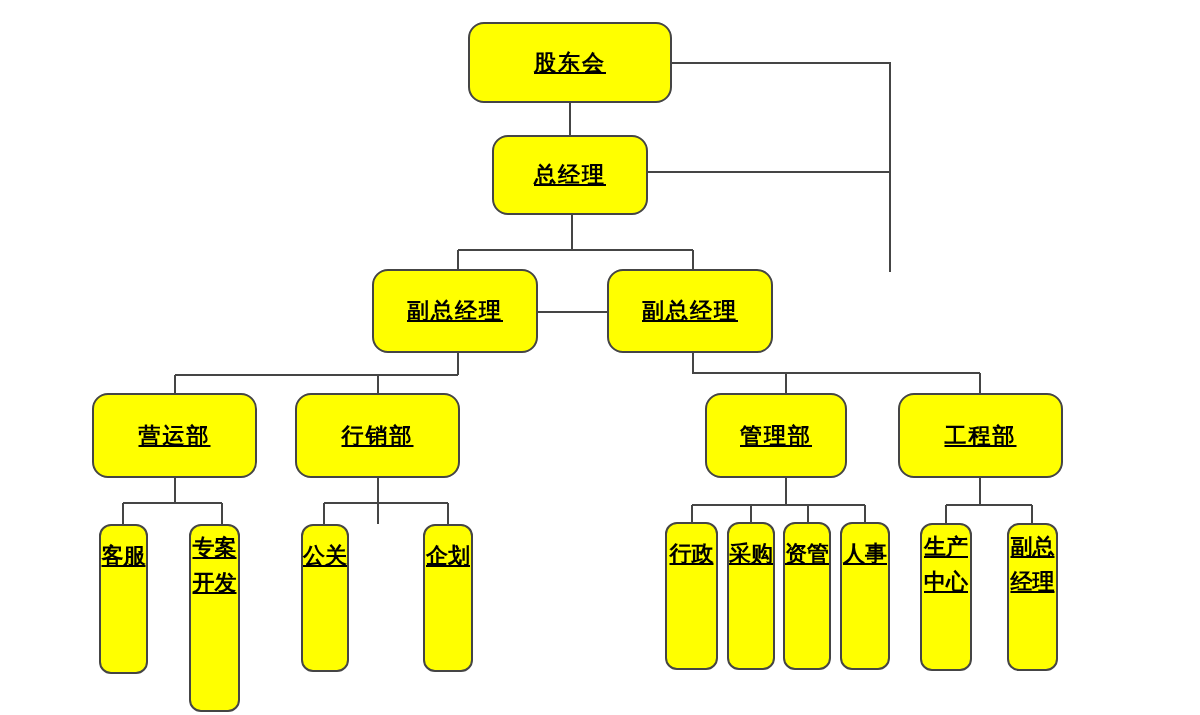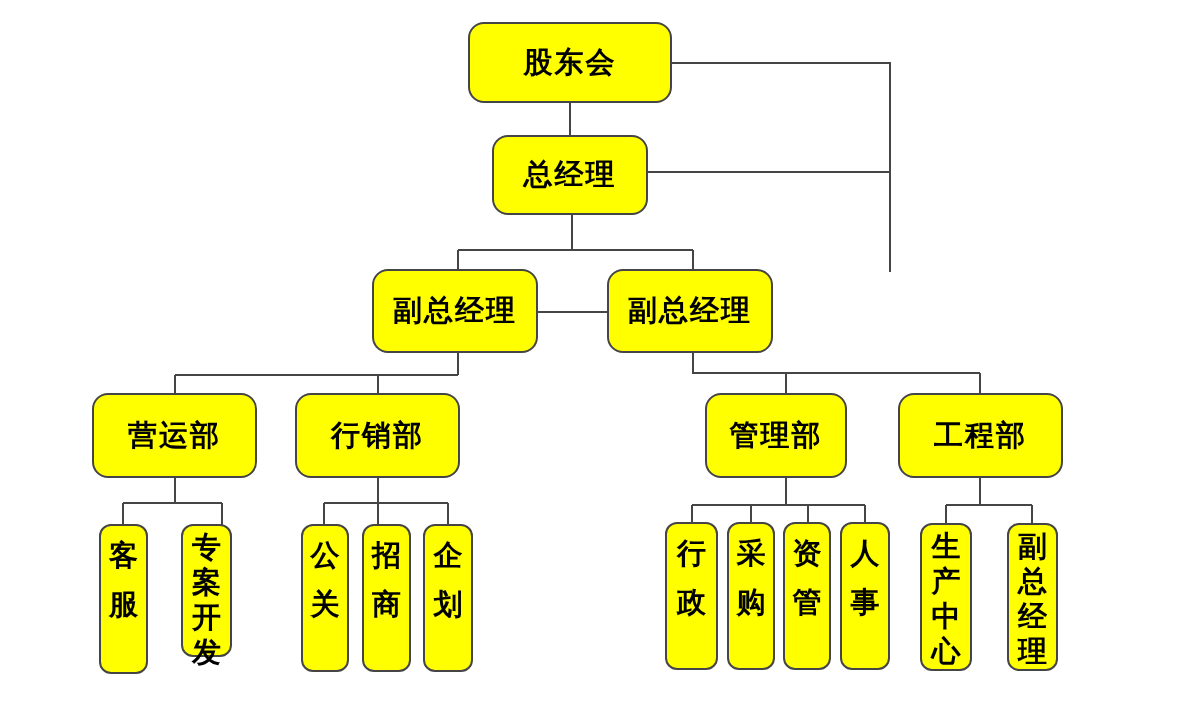--- a/index.html
+++ b/index.html
@@ -17,22 +17,23 @@
     fill: none;
     stroke: var(--connector, #454545);
     stroke-width: 2;
   }
   .node {
     position: absolute;
     background: var(--node-fill, #ffff00);
     border: 2px solid var(--node-border, #454545);
     color: var(--text, #000000);
     font-weight: bold;
-    font-size: 29px;
+    font-size: 22px;
     letter-spacing: 2px;
+    text-decoration: underline;
   }
   
   .nh {
     border-radius: 16px;
     display: flex;
     align-items: center;
     justify-content: center;
   }
   
   .nt {
@@ -99,25 +100,24 @@
   <div class="node nh" style="left:92px;top:393px;width:165px;height:85px">营运部</div>
 
   <div class="node nh" style="left:295px;top:393px;width:165px;height:85px">行销部</div>
 
   <div class="node nh" style="left:705px;top:393px;width:142px;height:85px">管理部</div>
 
   <div class="node nt t2" style="left:99px;top:524px;width:49px;height:150px">客服</div>
 
   <div class="node nh" style="left:898px;top:393px;width:165px;height:85px">工程部</div>
 
-  <div class="node nt t4" style="left:181px;top:524px;width:51px;height:133px">专案开发</div>
+  <div class="node nt t4" style="left:189px;top:524px;width:51px;height:188px">专案开发</div>
 
   <div class="node nt t2" style="left:301px;top:524px;width:48px;height:148px">公关</div>
 
-  <div class="node nt t2" style="left:362px;top:524px;width:49px;height:148px">招商</div>
 
   <div class="node nt t2" style="left:423px;top:524px;width:50px;height:148px">企划</div>
 
   <div class="node nt t2" style="left:665px;top:522px;width:53px;height:148px">行政</div>
 
   <div class="node nt t2" style="left:727px;top:522px;width:48px;height:148px">采购</div>
 
   <div class="node nt t2" style="left:783px;top:522px;width:48px;height:148px">资管</div>
 
   <div class="node nt t2" style="left:840px;top:522px;width:50px;height:148px">人事</div>

